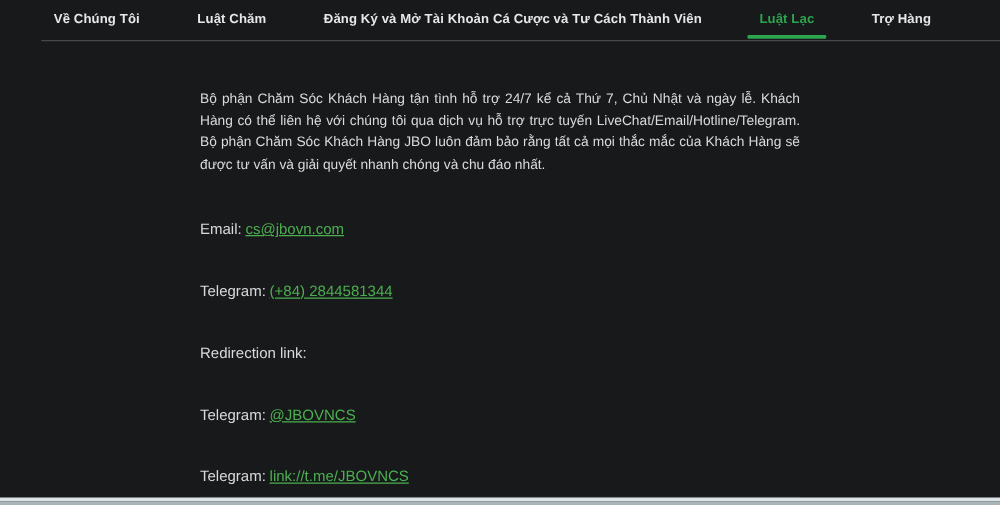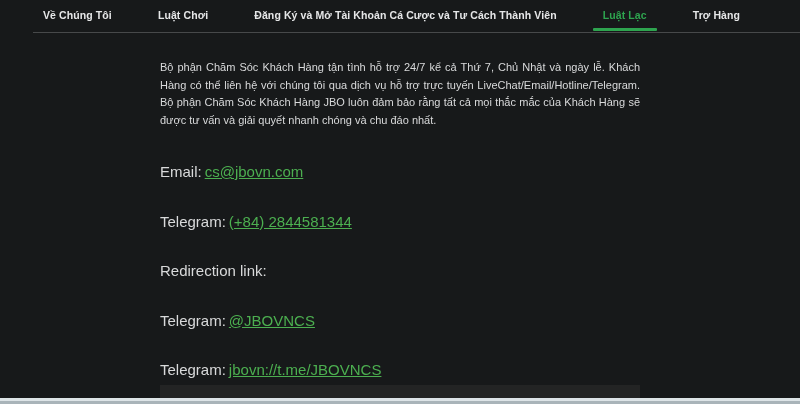--- a/index.html
+++ b/index.html
@@ -30,45 +30,45 @@
     white-space:nowrap;
   }
   .tab.active{color:var(--accent);}
   .tab.active::after{
     content:"";position:absolute;left:0;right:0;bottom:-1px;height:3px;
     background:var(--accent);border-radius:1px;
   }
   
   .content{width:480px;margin-left:160px;}
   .intro{
-    margin-top:26px;font-size:11px;line-height:17.5px;color:var(--text);
+    margin-top:38px;font-size:11px;line-height:17.5px;color:var(--text);
     text-align:justify;font-weight:500;
   }
   .contacts{margin-top:16px;}
-  .contact-row{font-size:15px;line-height:13.5px;color:var(--text);font-weight:500;margin-top:36px;}
+  .contact-row{font-size:12px;line-height:13.5px;color:var(--text);font-weight:500;margin-top:36px;}
   .contact-row a{color:var(--link);text-decoration:underline;cursor:pointer;}
   .contact-row .lbl{margin-right:3px;}
   
   .map-wrap{
     position:relative;width:480px;height:198px;margin-top:8px;
     background:var(--map-bg);
   }
   .map-wrap svg{position:absolute;inset:0;display:block;}
   
   .strip-light{position:absolute;left:0;right:0;bottom:3px;height:3px;background:#dde4e7;}
   .strip-dark{position:absolute;left:0;right:0;bottom:0;height:3px;background:#a9b4b9;}
 </style>
 </head>
 <body>
 
 <div class="page">
 
   <ul class="topnav">
     <li class="tab">Về Chúng Tôi</li>
-    <li class="tab">Luật Chơi</li>
+    <li class="tab">Luật Chăm</li>
     <li class="tab">Đăng Ký và Mở Tài Khoản Cá Cược và Tư Cách Thành Viên</li>
     <li class="tab active">Luật Lạc</li>
     <li class="tab">Trợ Hàng</li>
   </ul>
 
   <div class="content">
 
     <p class="intro">Bộ phận Chăm Sóc Khách Hàng tận tình hỗ trợ 24/7 kể cả Thứ 7, Chủ Nhật và ngày lễ. Khách Hàng có thể liên hệ với chúng tôi qua dịch vụ hỗ trợ trực tuyến LiveChat/Email/Hotline/Telegram. Bộ phận Chăm Sóc Khách Hàng JBO luôn đảm bảo rằng tất cả mọi thắc mắc của Khách Hàng sẽ được tư vấn và giải quyết nhanh chóng và chu đáo nhất.</p>
 
     <div class="contacts">
@@ -78,21 +78,21 @@
       <div class="contact-row">
         <span class="lbl">Telegram:</span><a>(+84) 2844581344</a>
       </div>
       <div class="contact-row">
         <span class="lbl">Redirection link:</span>
       </div>
       <div class="contact-row">
         <span class="lbl">Telegram:</span><a>@JBOVNCS</a>
       </div>
       <div class="contact-row">
-        <span class="lbl">Telegram:</span><a>jbovn://t.me/JBOVNCS</a>
+        <span class="lbl">Telegram:</span><a>link://t.me/JBOVNCS</a>
       </div>
     </div>
 
     <div class="map-wrap">
       <svg viewBox="0 0 480 198" width="480" height="198">
         <g fill="var(--land)">
 
           <path d="M122,28 L142,17 L168,15 L186,25 L193,40 L182,54 L160,61 L138,54 L126,42 Z"></path>
 
           <ellipse cx="106" cy="47" rx="7" ry="4"></ellipse>

